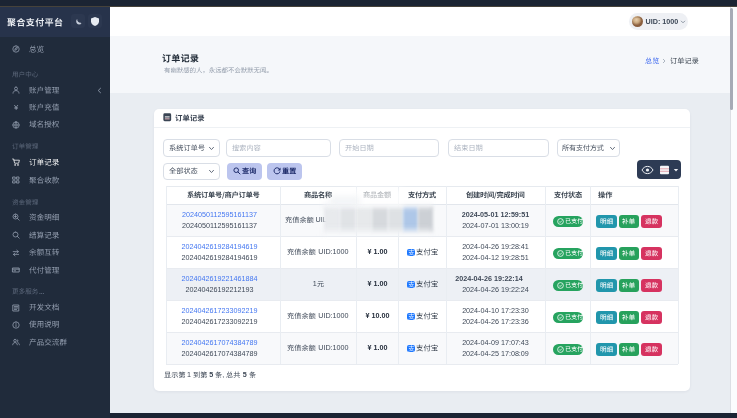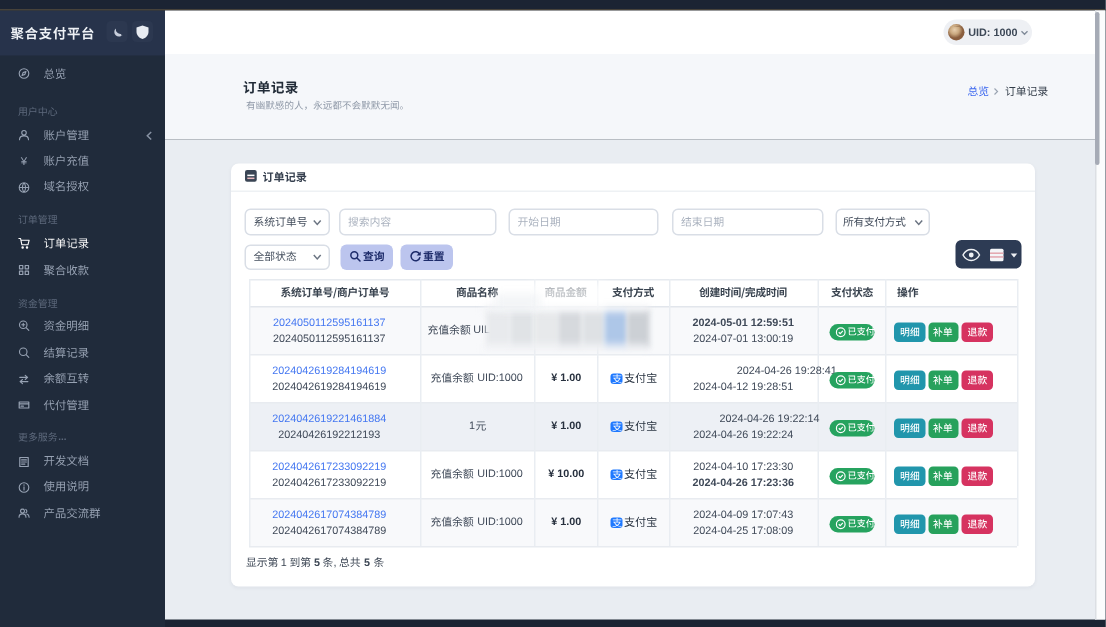--- a/index.html
+++ b/index.html
@@ -668,21 +668,21 @@
         <use href="#gr652f" x="0"></use>
       </g>
     </svg>
 <svg class="t" style="left:415.5px;top:246.1px;" width="22.2" height="11.1" viewBox="0 0 22.20 11.10">
       <g transform="translate(0,8.73) scale(0.0074,-0.0074)" fill="#2a3442">
         <use href="#gr652f" x="0"></use>
         <use href="#gr4ed8" x="1000"></use>
         <use href="#gr5b9d" x="2000"></use>
       </g>
     </svg>
-<div class="a" style="left:495.5px;top:241.9px;transform:translateX(-50%);font-size:7.2px;color:#3f4958;font-weight:400;line-height:9.2px;margin-left:29px;">2024-04-26 19:28:41</div>
+<div class="a" style="left:495.5px;top:241.9px;transform:translateX(-50%);font-size:7.2px;color:#3f4958;font-weight:400;line-height:9.2px;">2024-04-26 19:28:41</div>
 <div class="a" style="left:495.5px;top:253.0px;transform:translateX(-50%);font-size:7.2px;color:#3f4958;font-weight:400;line-height:9.2px;">2024-04-12 19:28:51</div>
 <div class="a" style="left:552.5px;top:247.7px;width:30px;height:11px;background:#26a35f;border-radius:5.5px;"></div>
 <svg class="t" style="left:557px;top:250.0px" width="7" height="7" viewBox="0 0 8 8">
       <circle cx="4" cy="4" r="3.3" fill="none" stroke="#fff" stroke-width="0.9"></circle>
       <path d="M2.5 4L3.6 5.1 5.6 3" fill="none" stroke="#fff" stroke-width="0.9"></path>
     </svg>
 <svg class="t" style="left:564.5px;top:248.3px;" width="18.3" height="9.1" viewBox="0 0 18.30 9.15">
       <g transform="translate(0,7.20) scale(0.0061,-0.0061)" fill="#ffffff">
         <use href="#gm5df2" x="0"></use>
         <use href="#gm652f" x="1000"></use>
@@ -725,21 +725,21 @@
         <use href="#gr652f" x="0"></use>
       </g>
     </svg>
 <svg class="t" style="left:415.5px;top:278.1px;" width="22.2" height="11.1" viewBox="0 0 22.20 11.10">
       <g transform="translate(0,8.73) scale(0.0074,-0.0074)" fill="#2a3442">
         <use href="#gr652f" x="0"></use>
         <use href="#gr4ed8" x="1000"></use>
         <use href="#gr5b9d" x="2000"></use>
       </g>
     </svg>
-<div class="a" style="left:513px;top:273.9px;transform:translateX(-50%);font-size:7.2px;color:#3f4958;font-weight:400;line-height:9.2px;">2024-04-26 19:22:14</div>
+<div class="a" style="left:489px;top:273.9px;transform:translateX(-50%);font-size:7.2px;color:#3f4958;font-weight:700;line-height:9.2px;">2024-04-26 19:22:14</div>
 <div class="a" style="left:495.5px;top:285.0px;transform:translateX(-50%);font-size:7.2px;color:#3f4958;font-weight:400;line-height:9.2px;">2024-04-26 19:22:24</div>
 <div class="a" style="left:552.5px;top:279.7px;width:30px;height:11px;background:#26a35f;border-radius:5.5px;"></div>
 <svg class="t" style="left:557px;top:282.0px" width="7" height="7" viewBox="0 0 8 8">
       <circle cx="4" cy="4" r="3.3" fill="none" stroke="#fff" stroke-width="0.9"></circle>
       <path d="M2.5 4L3.6 5.1 5.6 3" fill="none" stroke="#fff" stroke-width="0.9"></path>
     </svg>
 <svg class="t" style="left:564.5px;top:280.3px;" width="18.3" height="9.1" viewBox="0 0 18.30 9.15">
       <g transform="translate(0,7.20) scale(0.0061,-0.0061)" fill="#ffffff">
         <use href="#gm5df2" x="0"></use>
         <use href="#gm652f" x="1000"></use>
@@ -786,21 +786,21 @@
       </g>
     </svg>
 <svg class="t" style="left:415.5px;top:310.1px;" width="22.2" height="11.1" viewBox="0 0 22.20 11.10">
       <g transform="translate(0,8.73) scale(0.0074,-0.0074)" fill="#2a3442">
         <use href="#gr652f" x="0"></use>
         <use href="#gr4ed8" x="1000"></use>
         <use href="#gr5b9d" x="2000"></use>
       </g>
     </svg>
 <div class="a" style="left:495.5px;top:305.9px;transform:translateX(-50%);font-size:7.2px;color:#3f4958;font-weight:400;line-height:9.2px;">2024-04-10 17:23:30</div>
-<div class="a" style="left:495.5px;top:317.0px;transform:translateX(-50%);font-size:7.2px;color:#3f4958;font-weight:700;line-height:9.2px;">2024-04-26 17:23:36</div>
+<div class="a" style="left:495.5px;top:317.0px;transform:translateX(-50%);font-size:7.2px;color:#3f4958;font-weight:400;line-height:9.2px;">2024-04-26 17:23:36</div>
 <div class="a" style="left:552.5px;top:311.7px;width:30px;height:11px;background:#26a35f;border-radius:5.5px;"></div>
 <svg class="t" style="left:557px;top:314.0px" width="7" height="7" viewBox="0 0 8 8">
       <circle cx="4" cy="4" r="3.3" fill="none" stroke="#fff" stroke-width="0.9"></circle>
       <path d="M2.5 4L3.6 5.1 5.6 3" fill="none" stroke="#fff" stroke-width="0.9"></path>
     </svg>
 <svg class="t" style="left:564.5px;top:312.3px;" width="18.3" height="9.1" viewBox="0 0 18.30 9.15">
       <g transform="translate(0,7.20) scale(0.0061,-0.0061)" fill="#ffffff">
         <use href="#gm5df2" x="0"></use>
         <use href="#gm652f" x="1000"></use>
         <use href="#gm4ed8" x="2000"></use>

